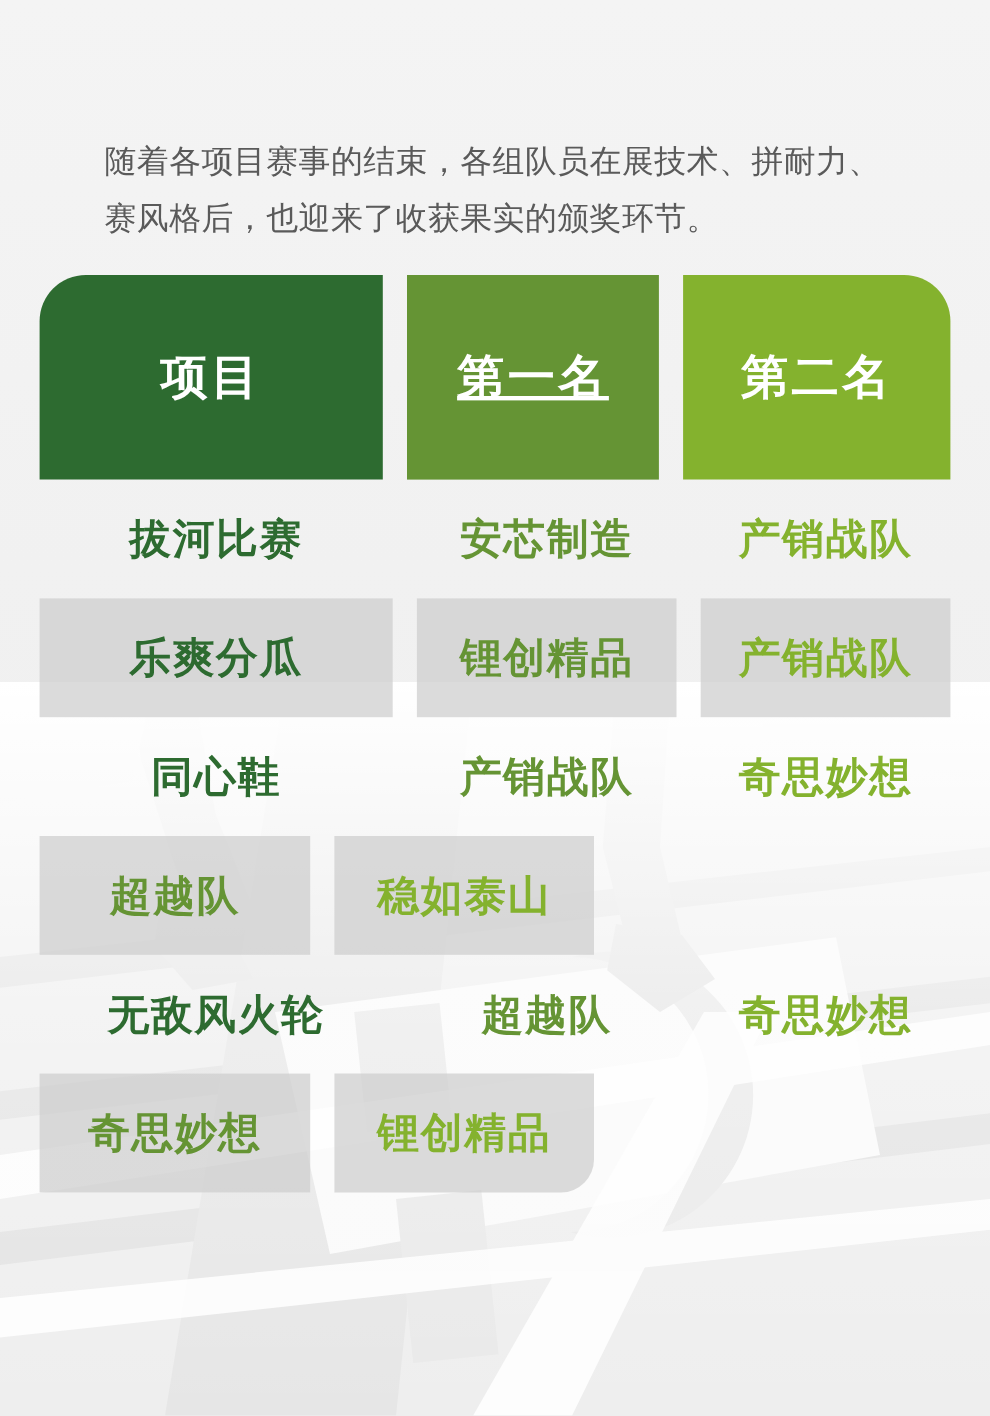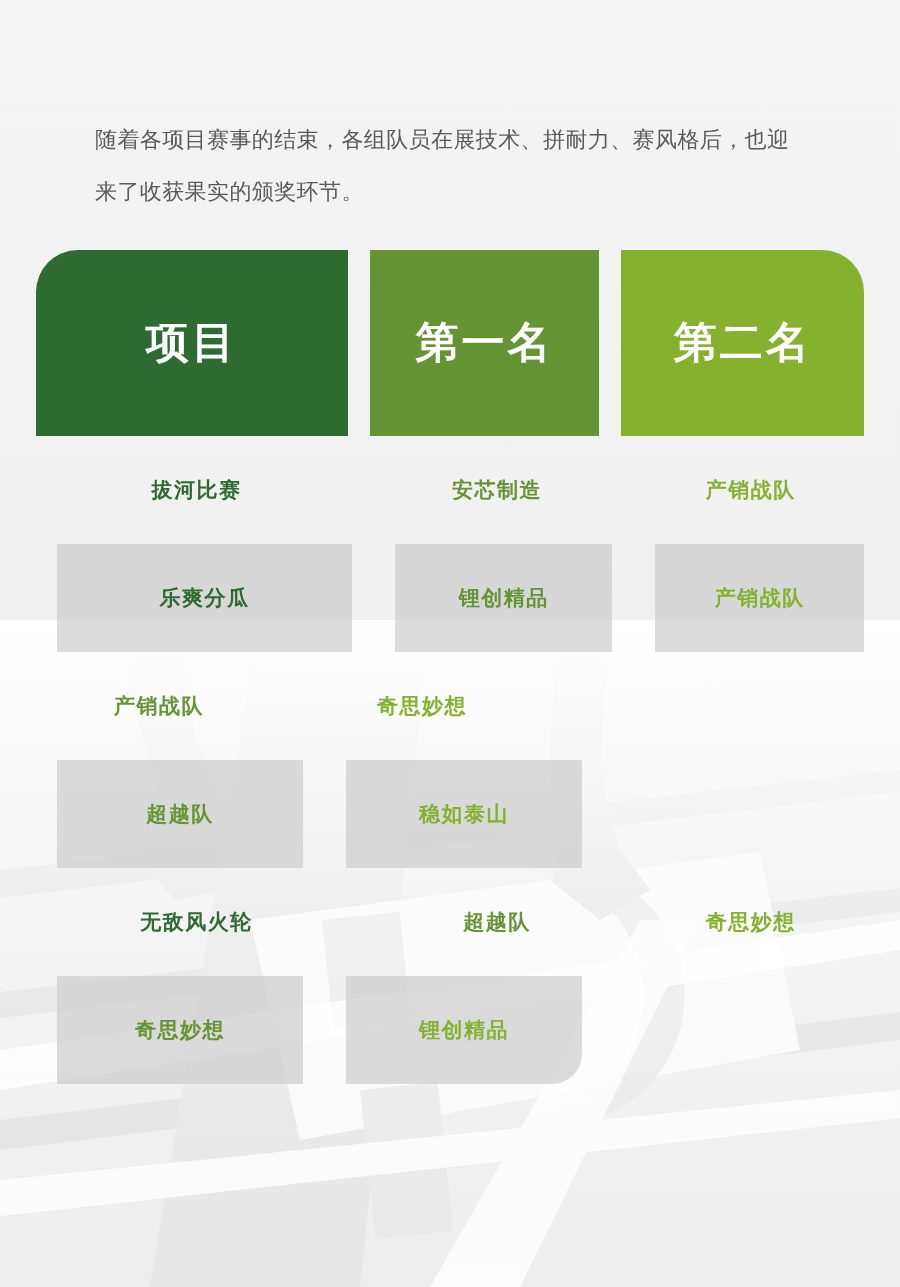--- a/index.html
+++ b/index.html
@@ -33,21 +33,21 @@
     pointer-events: none;
   }
   .backdrop svg { display: block; }
 
   
   .intro {
     position: absolute;
     left: 95px;
     top: 92px;
     width: 716px;
-    font-size: 22px;
+    font-size: 29px;
     line-height: 52px;
     color: #5a5a5a;
     letter-spacing: 0.4px;
     font-weight: 400;
   }
 
   
   .table {
     position: absolute;
     left: 36px;
@@ -77,45 +77,45 @@
     letter-spacing: 3px;
   }
   .row.header .c0 {
     width: 334px;
     background: #2d6b30;
     border-top-left-radius: 42px;
   }
   .row.header .c1 {
     width: 246px;
     background: #659434;
+    text-decoration: underline;
   }
   .row.header .c2 {
     width: 260px;
     background: #84b22e;
     border-top-right-radius: 42px;
   }
 
   
   .row.body {
     margin-top: 0;
   }
   .row.body .cell {
     height: 108px;
-    font-size: 21px;
+    font-size: 38px;
     font-weight: 700;
     letter-spacing: 1.5px;
     background: transparent;
   }
   .row.body .c0 { width: 334px; color: #2d6b30; }
   .row.body .c1 { width: 246px; color: #659434; font-family: Liberation Serif, serif; }
   .row.body .c2 { width: 236px; color: #84b22e; }
 
   .row.body.striped .cell {
     background: rgba(205,205,205,0.72);
-    margin-left: 21px;
   }
   .row.body.last .c0 { border-bottom-left-radius: 30px; }
   .row.body.last .c2 { border-bottom-right-radius: 30px; }
 </style>
 </head>
 <body>
 
 <div class="page">
 
   <div class="backdrop">
@@ -183,20 +183,21 @@
       <div class="cell c2">产销战队</div>
     </div>
 
     <div class="row body striped">
       <div class="cell c0">乐爽分瓜</div>
       <div class="cell c1">锂创精品</div>
       <div class="cell c2">产销战队</div>
     </div>
 
     <div class="row body">
+      <div class="cell c0">同心鞋</div>
       <div class="cell c1">产销战队</div>
       <div class="cell c2">奇思妙想</div>
     </div>
 
     <div class="row body striped">
       <div class="cell c1">超越队</div>
       <div class="cell c2">稳如泰山</div>
     </div>
 
     <div class="row body">

